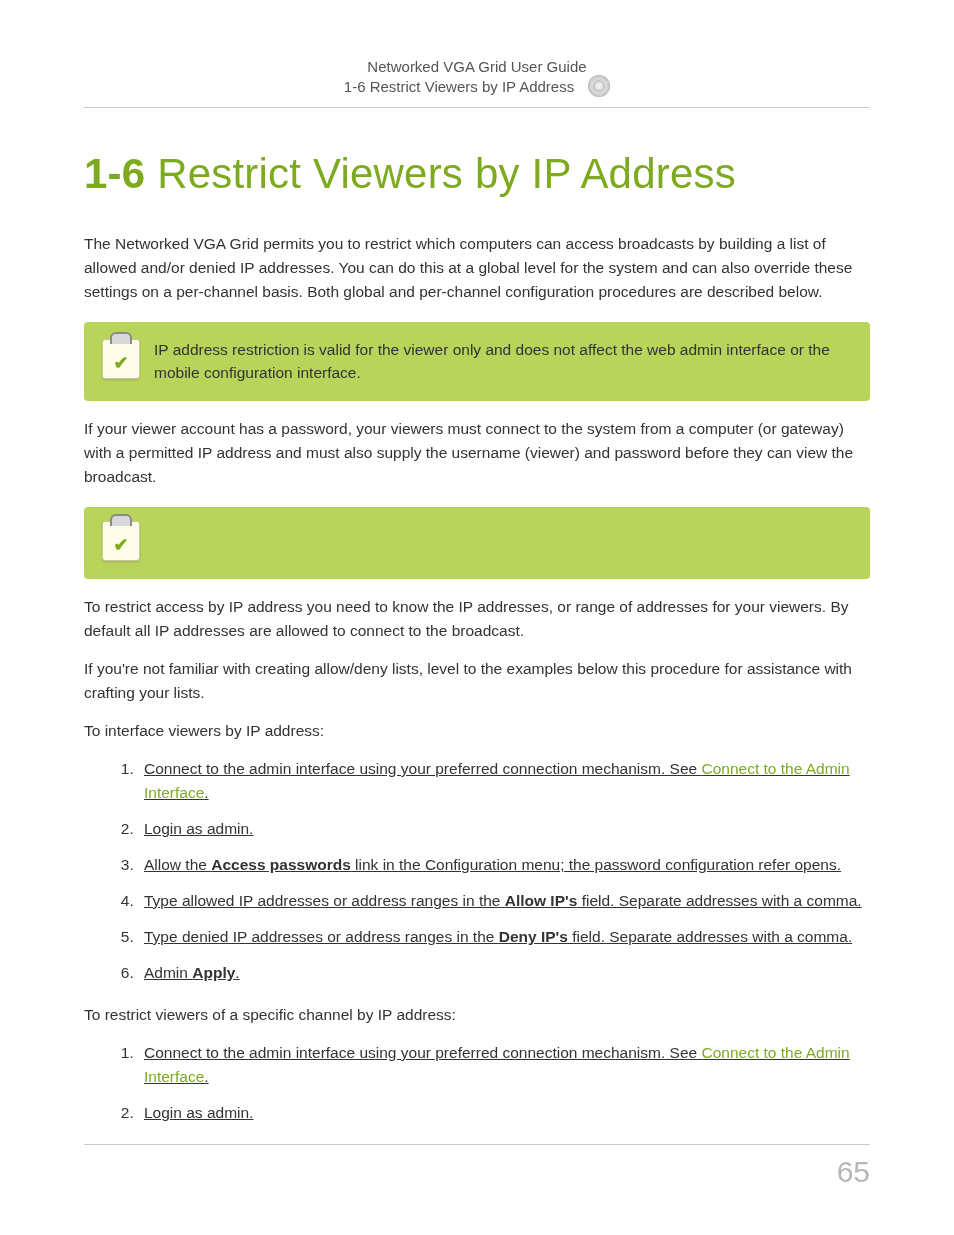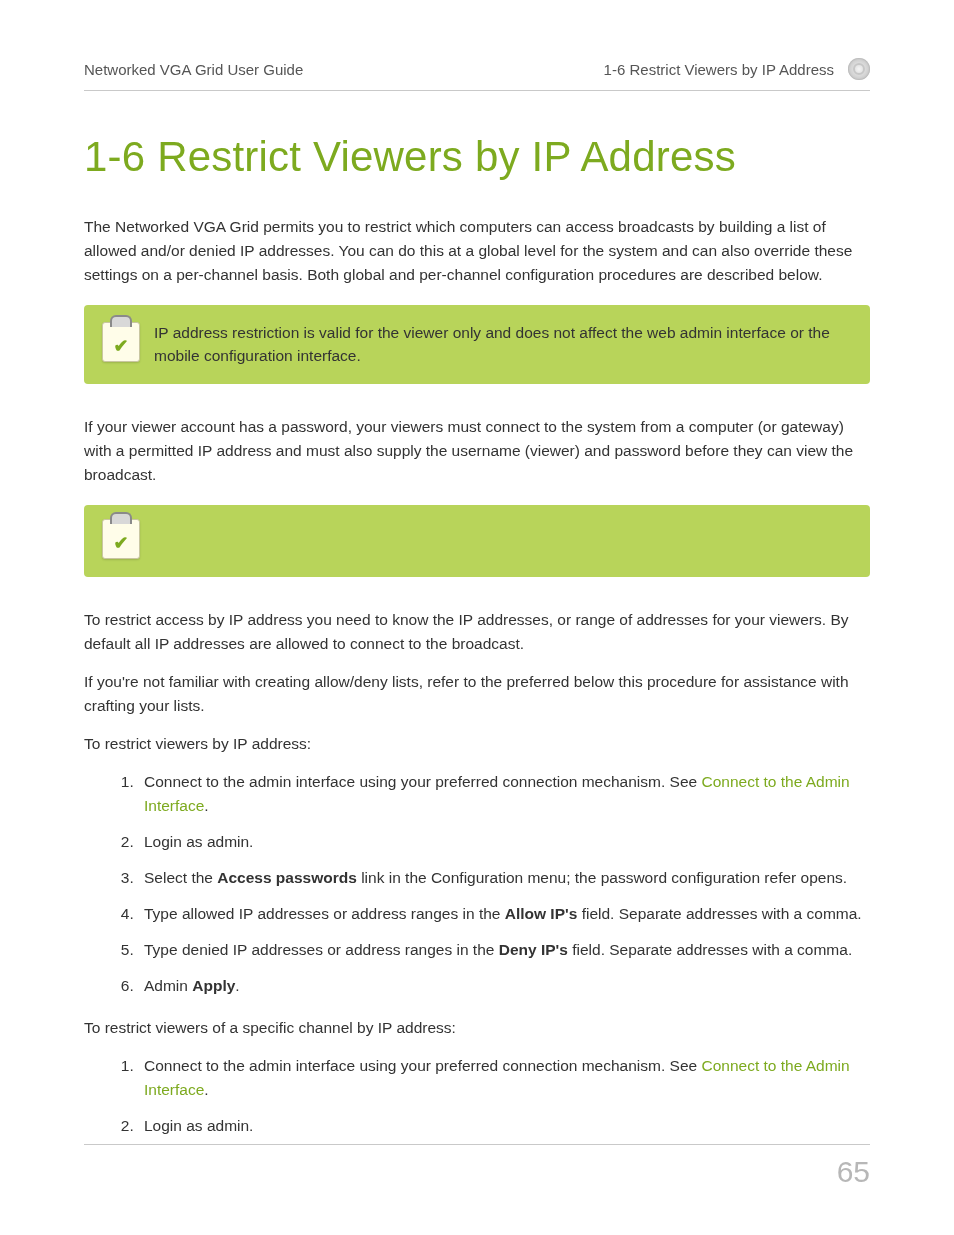--- a/index.html
+++ b/index.html
@@ -13,68 +13,69 @@
     padding:58px 84px 0 84px;
   }
   .hdr{
     display:flex;
     justify-content:space-between;
     align-items:center;
     font-size:15px;
     color:#555;
     padding-bottom:10px;
     border-bottom:1px solid #c9c9c9;
+    flex-direction:column;
   }
   .hdr-right{display:flex;align-items:center;gap:14px;}
   .corner-icon{
     width:22px;height:22px;border-radius:50%;
     background:radial-gradient(circle at 50% 50%,#f5f5f5 0,#d8d8d8 45%,#bdbdbd 100%);
     box-shadow:inset 0 0 2px #999;
     position:relative;
   }
   .corner-icon::after{
     content:"";position:absolute;left:50%;top:50%;
     width:8px;height:8px;border:2px solid #c7c7c7;border-radius:50%;
     transform:translate(-50%,-50%);
   }
   h1{
     font-weight:300;
     color:#7daa1f;
     font-size:42px;
     margin:42px 0 34px 0;
     letter-spacing:.2px;
   }
-  h1 .num{font-weight:400;}
+  h1 .num{font-weight:700;}
   p{font-size:15.5px;line-height:1.55;margin:8px 0 14px 0;color:#333;}
   .note{
     background:#b8d45a;
     border-radius:4px;
     padding:16px 24px 16px 70px;
-    margin:18px 0 31px 0;
+    margin:18px 0 16px 0;
     position:relative;
     font-size:15.5px;line-height:1.5;color:#333;
     min-height:40px;
     display:flex;align-items:center;
   }
   .note .clip{
     position:absolute;left:18px;top:50%;transform:translateY(-55%);
     width:36px;height:38px;
     background:#fffde9;border:1px solid #c9c6a1;border-radius:3px;
     box-shadow:0 1px 2px rgba(0,0,0,.15);
   }
   .note .clip::before{
     content:"";position:absolute;left:50%;top:-8px;transform:translateX(-50%);
     width:18px;height:10px;border:2px solid #8a8a8a;border-bottom:none;
     border-radius:6px 6px 0 0;background:#d8d8d8;
   }
   .note .clip::after{
     content:"✔";position:absolute;left:0;right:0;text-align:center;
     top:10px;font-size:18px;color:#7daa1f;font-weight:bold;
   }
-  ol{margin:4px 0 18px 0;padding-left:54px;}
+  ol{margin:4px 0 18px 0;padding-left:54px;text-decoration:underline;}
   ol li{font-size:15.5px;line-height:1.55;margin:0 0 12px 0;padding-left:6px;}
   .link{color:#7daa1f;}
   .ftr{
     position:absolute;left:84px;right:84px;bottom:46px;
     border-top:1px solid #c9c9c9;
     text-align:right;
     padding-top:10px;
   }
   .pgnum{
     font-size:30px;color:#b7b7b7;font-weight:300;
@@ -104,30 +105,30 @@
   <span>IP address restriction is valid for the viewer only and does not affect the web admin interface or the mobile configuration interface.</span>
 </div>
 
 <p>If your viewer account has a password, your viewers must connect to the system from a computer (or gateway) with a permitted IP address and must also supply the username (viewer) and password before they can view the broadcast.</p>
 
 <div class="note">
   <span class="clip"></span>
 </div>
 
 <p>To restrict access by IP address you need to know the IP addresses, or range of addresses for your viewers. By default all IP addresses are allowed to connect to the broadcast.</p>
-<p>If you're not familiar with creating allow/deny lists, refer to the preferred below this procedure for assistance with crafting your lists.</p>
-<p>To restrict viewers by IP address:</p>
+<p>If you're not familiar with creating allow/deny lists, level to the examples below this procedure for assistance with crafting your lists.</p>
+<p>To interface viewers by IP address:</p>
 
 <ol>
   <li>
     <span>Connect to the admin interface using your preferred connection mechanism. See </span><span class="link">Connect to the Admin Interface</span><span>.</span>
   </li>
   <li>Login as admin.</li>
   <li>
-    <span>Select the </span><b>Access passwords</b><span> link in the Configuration menu; the password configuration refer opens.</span>
+    <span>Allow the </span><b>Access passwords</b><span> link in the Configuration menu; the password configuration refer opens.</span>
   </li>
   <li>
     <span>Type allowed IP addresses or address ranges in the </span><b>Allow IP's</b><span> field. Separate addresses with a comma.</span>
   </li>
   <li>
     <span>Type denied IP addresses or address ranges in the </span><b>Deny IP's</b><span> field. Separate addresses with a comma.</span>
   </li>
   <li>
     <span>Admin </span><b>Apply</b><span>.</span>
   </li>

